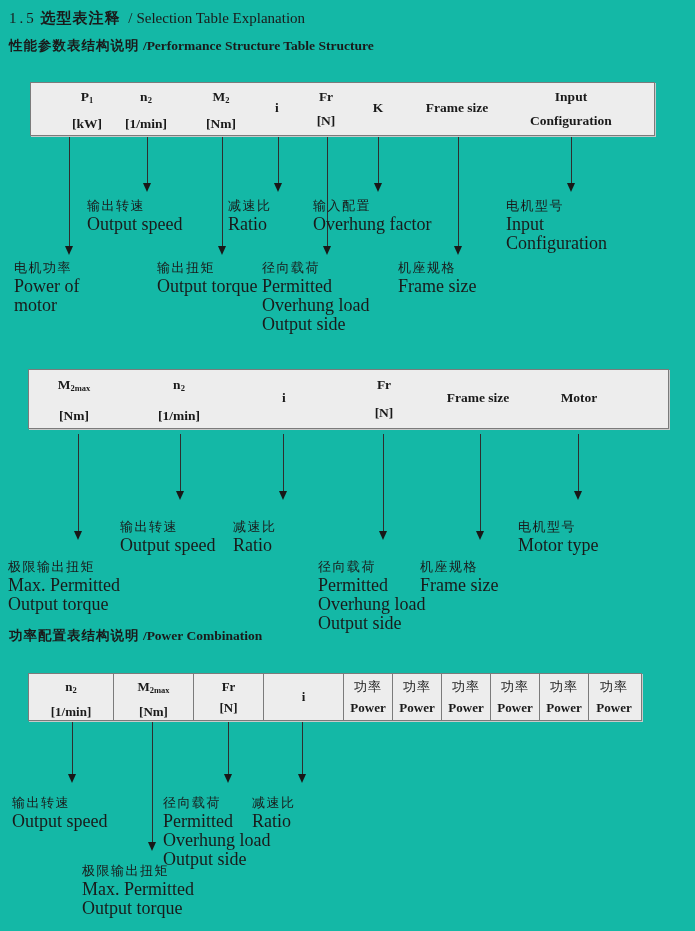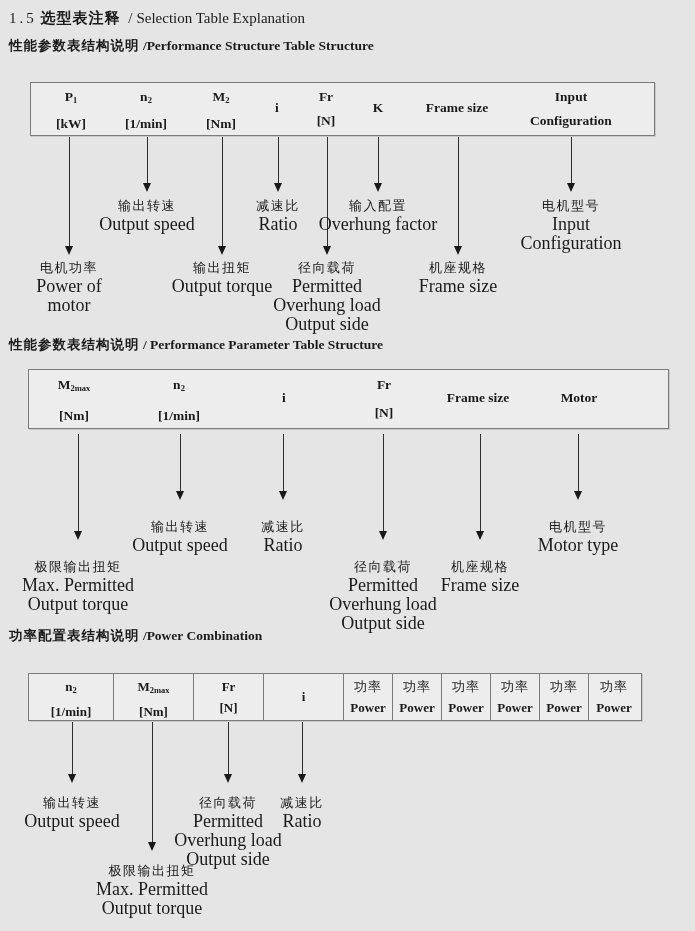--- a/index.html
+++ b/index.html
@@ -1,16 +1,16 @@
 <!DOCTYPE html>
 <html><head>
 <meta charset="utf-8">
 <style>
   html,body{margin:0;padding:0;background:#fff;}
-  .page{position:relative;width:695px;height:931px;background:#e5e5e5;overflow:hidden;
+  .page{position:relative;width:695px;height:931px;background:#14b8a6;overflow:hidden;
         font-family:"Liberation Serif",serif;color:#1a1a1a;}
 
   
   .h-main{position:absolute;left:9px;top:9px;font-size:15px;white-space:nowrap;}
   .h-main .num{font-family:"Liberation Serif",serif;letter-spacing:3px;}
   .h-main .zh{font-family:"Liberation Sans",sans-serif;font-weight:bold;letter-spacing:1px;}
   .h-main .sep{padding:0 4px;}
   .h-sec{position:absolute;left:9px;font-size:13.5px;font-weight:bold;white-space:nowrap;}
   .h-sec .zh{font-family:"Liberation Sans",sans-serif;letter-spacing:1px;}
   .h-sec .en{font-family:"Liberation Serif",serif;}
@@ -36,21 +36,21 @@
   .t3 .c.single .ln{line-height:41px;}
   .t3 .zh-ln{font-family:"Liberation Sans",sans-serif;font-weight:normal;letter-spacing:1px;}
 
   
   .arrow{position:absolute;width:0;border-left:1px solid #2e2e2e;}
   .arrow::after{content:"";position:absolute;left:-5px;bottom:-9px;width:0;height:0;
                 border-left:4.5px solid transparent;border-right:4.5px solid transparent;
                 border-top:9px solid #181818;}
 
   
-  .lbl{position:absolute;text-align:center;}
+  .lbl{position:absolute;}
   .lbl .zh{display:block;font-family:"Liberation Sans",sans-serif;font-size:13px;
            letter-spacing:1.5px;line-height:19px;white-space:nowrap;}
   .lbl .en{display:block;font-family:"Liberation Serif",serif;font-size:18px;
            line-height:19px;white-space:nowrap;}
 </style>
 </head>
 <body>
 
 <div class="page">
 
@@ -59,21 +59,21 @@
     <span class="zh">选型表注释</span>
     <span class="sep">/</span><span class="en">Selection Table Explanation</span>
   </div>
 
   <div class="h-sec" style="top:37px">
     <span class="zh">性能参数表结构说明</span>
     <span class="en">/Performance Structure Table Structure</span>
   </div>
 
   <div class="hdr-table t1" style="left:30px;top:82px;width:623px;height:52px">
-    <div class="cell" style="left:0;top:2px;width:80px">
+    <div class="cell" style="left:16px;top:2px;width:80px">
       <span class="ln"><span>P</span><sub>1</sub></span>
       <span class="ln">[kW]</span>
     </div>
     <div class="cell" style="left:75px;top:2px;width:80px">
       <span class="ln"><span>n</span><sub>2</sub></span>
       <span class="ln">[1/min]</span>
     </div>
     <div class="cell" style="left:150px;top:2px;width:80px">
       <span class="ln"><span>M</span><sub>2</sub></span>
       <span class="ln">[Nm]</span>
@@ -136,24 +136,20 @@
     <span class="zh">径向载荷</span>
     <span class="en">Permitted</span>
     <span class="en">Overhung load</span>
     <span class="en">Output side</span>
   </div>
   <div class="lbl" style="left:398px;top:258px;width:120px">
     <span class="zh">机座规格</span>
     <span class="en">Frame size</span>
   </div>
 
-  <div class="h-sec" style="top:336px">
-    <span class="zh">性能参数表结构说明</span>
-    <span class="en">/ Performance Parameter Table Structure</span>
-  </div>
 
   <div class="hdr-table t2" style="left:28px;top:369px;width:639px;height:58px">
     <div class="cell" style="left:5px;top:1px;width:80px">
       <span class="ln"><span>M</span><sub>2max</sub></span>
       <span class="ln">[Nm]</span>
     </div>
     <div class="cell" style="left:110px;top:1px;width:80px">
       <span class="ln"><span>n</span><sub>2</sub></span>
       <span class="ln">[1/min]</span>
     </div>

